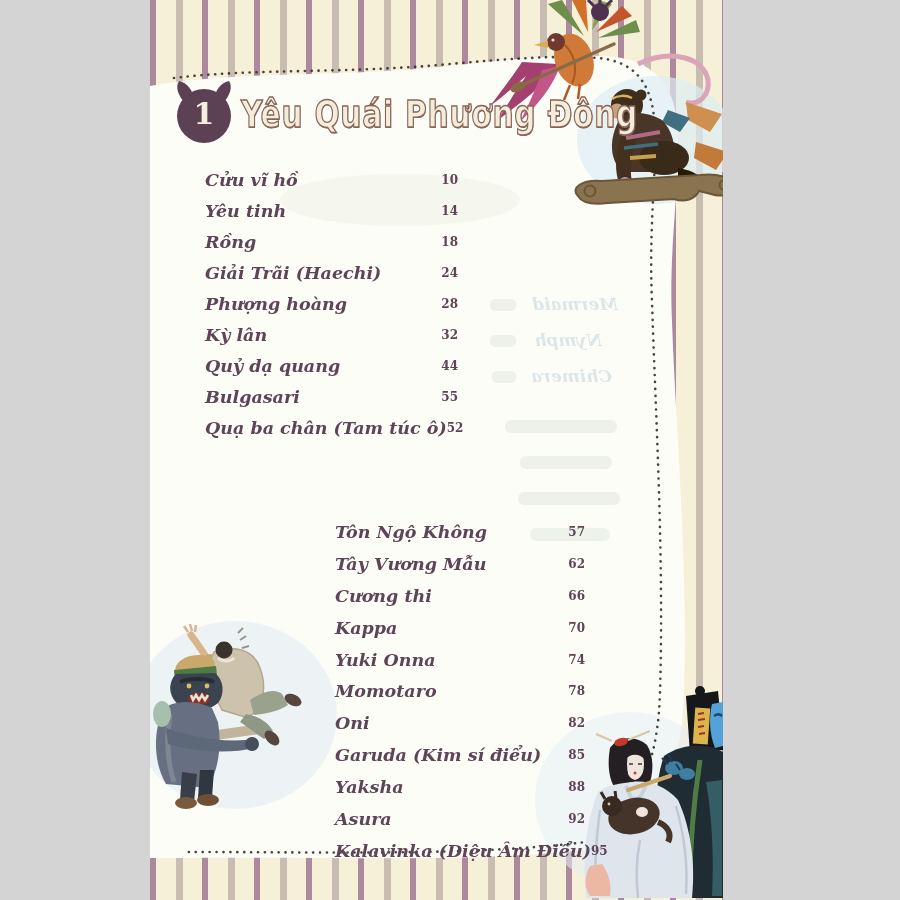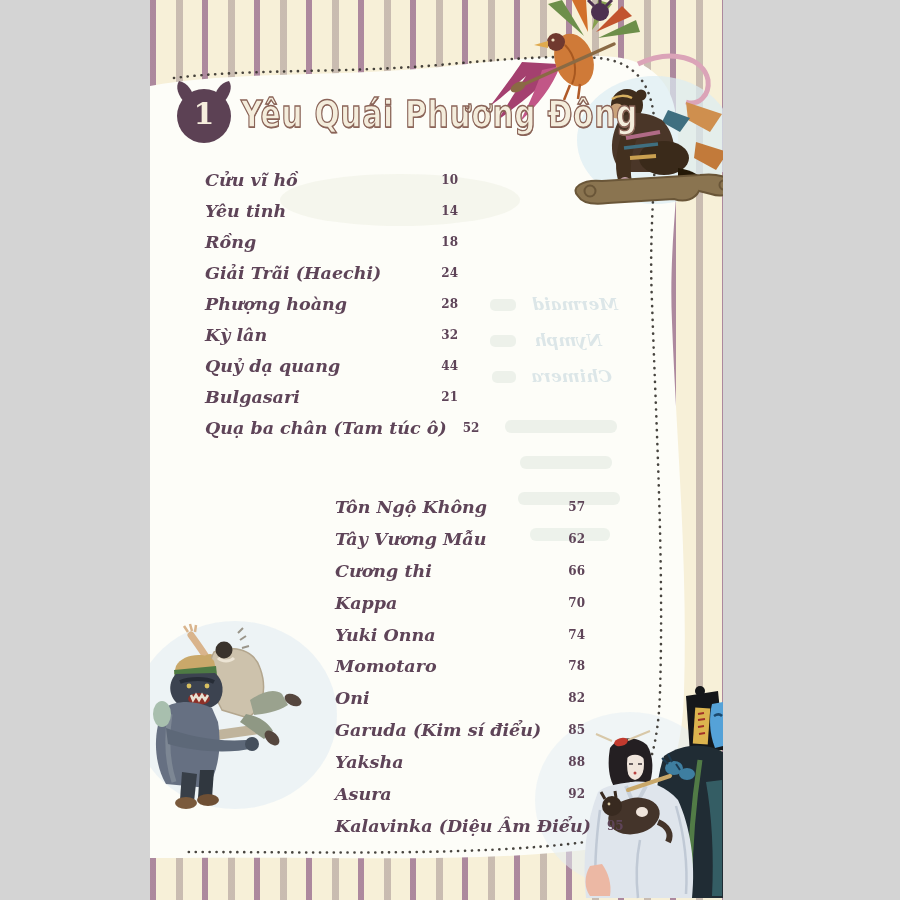--- a/index.html
+++ b/index.html
@@ -28,22 +28,22 @@
     font-family:"DejaVu Sans", sans-serif;
     font-size:38px;font-weight:700;letter-spacing:1px;line-height:1.1;
     color:rgba(250,244,228,0.95);
     -webkit-text-stroke:1.4px var(--title_brown,#8a6458);
     text-shadow:0.6px 0.6px 0 var(--title_brown,#8a6458);
     transform:scaleX(0.78);transform-origin:left center;
     white-space:nowrap;
   }
   .toc{position:absolute;}
   .toc-main{left:205px;top:165px;width:253px;}
-  .toc-sub{left:335px;top:491px;width:250px;}
-  .toc-row{display:flex;justify-content:space-between;align-items:center;gap:16px;}
+  .toc-sub{left:335px;top:516px;width:250px;}
+  .toc-row{display:flex;justify-content:space-between;align-items:center;}
   .toc-main .toc-row{height:30.9px;}
   .toc-sub .toc-row{height:31.9px;}
   .toc-row .lbl{
     font-style:italic;font-weight:bold;font-size:17.5px;
     color:var(--text_plum,#5e4458);white-space:nowrap;
   }
   .toc-row .num{
     font-weight:bold;font-size:12px;color:var(--text_plum,#5e4458);
   }
 </style>
@@ -246,21 +246,21 @@
 
 
 
       <div class="toc-row">
         <span class="lbl">Quỷ dạ quang</span>
         <span class="num">44</span>
       </div>
 
       <div class="toc-row">
         <span class="lbl">Bulgasari</span>
-        <span class="num">21</span>
+        <span class="num">55</span>
       </div>
 
       <div class="toc-row">
         <span class="lbl">Quạ ba chân (Tam túc ô)</span>
         <span class="num">52</span>
       </div>
     </div>
 
   <div class="toc toc-sub">
 

